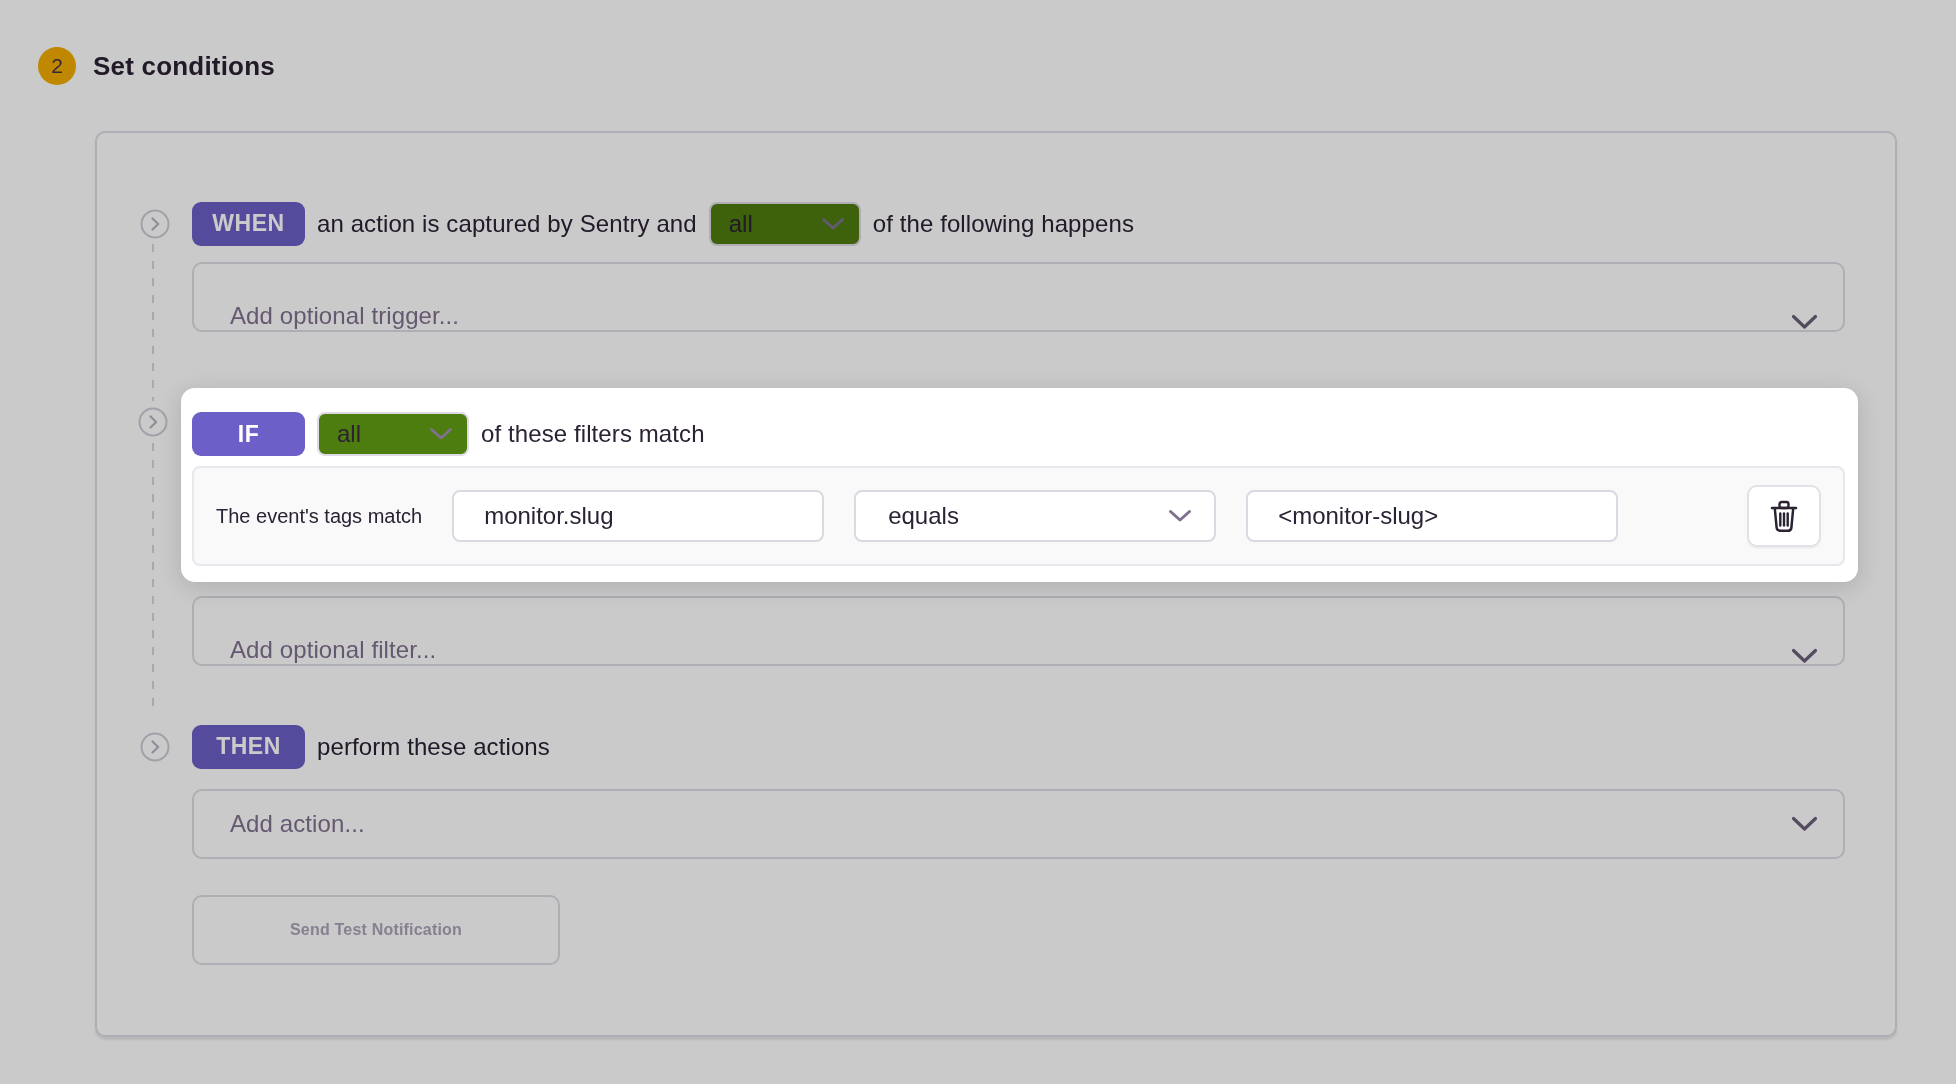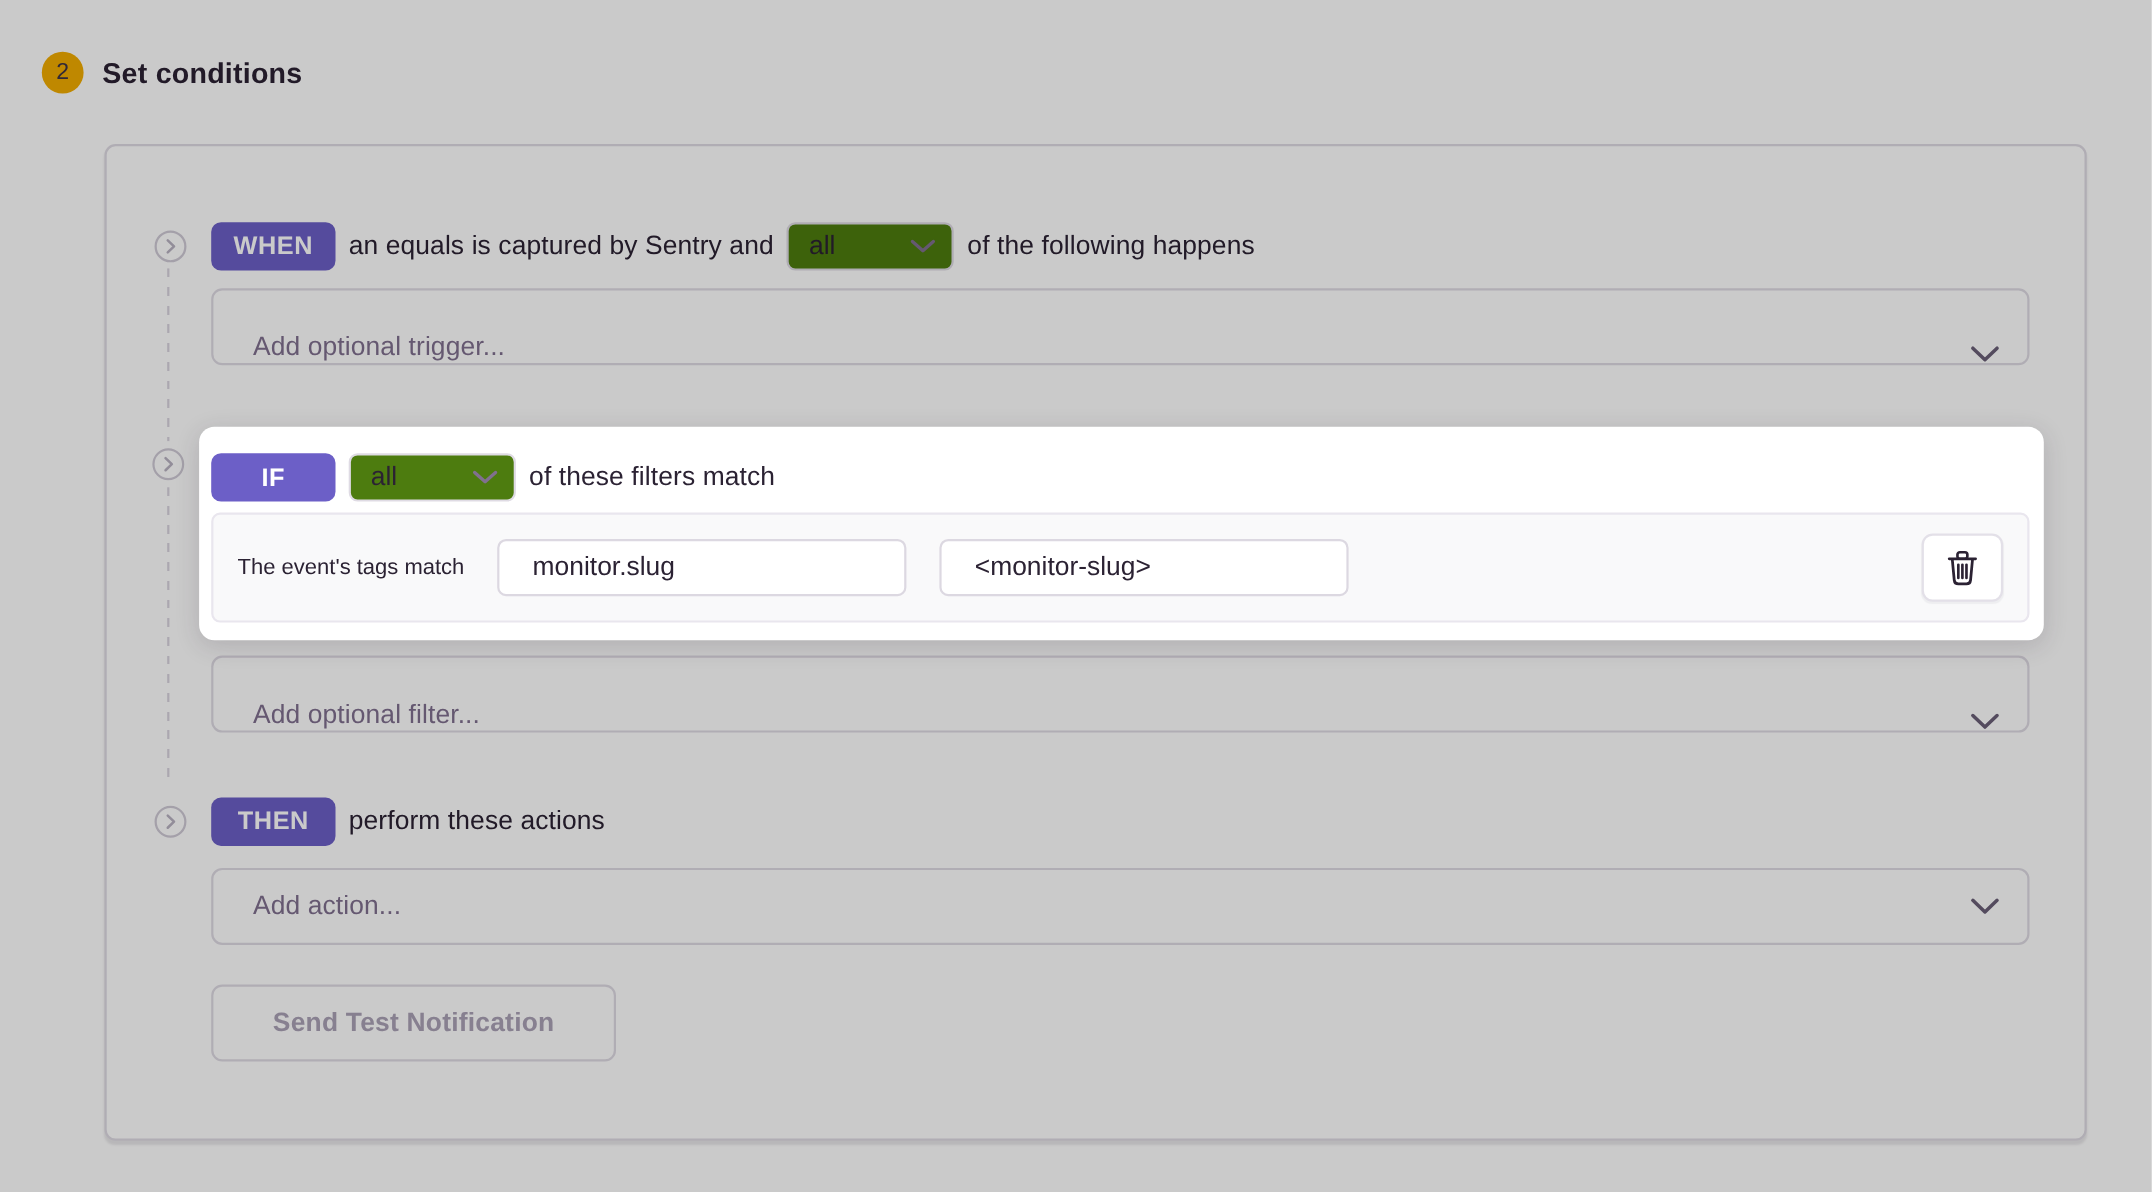--- a/index.html
+++ b/index.html
@@ -94,21 +94,21 @@
     border:2px solid #E3E0E8; border-radius:10px;
     display:flex; align-items:center; justify-content:center; cursor:pointer;
     box-shadow:0 2px 1px rgba(43,34,51,.05); padding:0;
   }
 
   
   .test-btn {
     margin:36px 0 0 52px; width:368px; height:70px;
     background:#fff; border:2px solid #DFDBE4; border-radius:10px;
     font-family:"Liberation Sans","DejaVu Sans",sans-serif;
-    font-size:24px; font-weight:700; color:#ABA2B6; letter-spacing:.2px;
+    font-size:16px; font-weight:700; color:#ABA2B6; letter-spacing:.2px;
     display:flex; align-items:center; justify-content:center; cursor:pointer;
   }
 
   
   .dim-overlay {
     position:absolute; inset:0; background:rgba(0,0,0,.208);
     z-index:50; pointer-events:none;
   }
 </style>
 </head>
@@ -125,21 +125,21 @@
   <div class="connector seg2"></div>
 
   <div class="section-row">
     <span class="marker">
       <svg width="30" height="30" viewBox="0 0 30 30" fill="none">
         <circle cx="15" cy="15" r="13.5" stroke="#CFCAD6" stroke-width="2"></circle>
         <path d="M12.5 9.5 L18.2 15 L12.5 20.5" stroke="#B9B3C2" stroke-width="2.3" stroke-linecap="round" stroke-linejoin="round"></path>
       </svg>
     </span>
     <span class="badge">WHEN</span>
-    <span class="row-text">an equals is captured by Sentry and</span>
+    <span class="row-text">an action is captured by Sentry and</span>
     <span class="mini-select">
       <span>all</span>
       <svg width="24" height="14" viewBox="0 0 24 14" fill="none">
         <path d="M2.5 2.5 L12 11 L21.5 2.5" stroke="#80708F" stroke-width="3" stroke-linecap="round" stroke-linejoin="round"></path>
       </svg>
     </span>
     <span class="row-text">of the following happens</span>
   </div>
 
   <div class="big-select mt16">
@@ -164,20 +164,26 @@
         <svg width="24" height="14" viewBox="0 0 24 14" fill="none">
           <path d="M2.5 2.5 L12 11 L21.5 2.5" stroke="#80708F" stroke-width="3" stroke-linecap="round" stroke-linejoin="round"></path>
         </svg>
       </span>
       <span class="row-text">of these filters match</span>
     </div>
 
     <div class="filter-card">
       <span class="filter-label">The event's tags match</span>
       <input class="filter-input" value="monitor.slug" style="">
+      <span class="operator-select">
+        <span>equals</span>
+        <svg width="24" height="14" viewBox="0 0 24 14" fill="none">
+          <path d="M2.5 2.5 L12 11 L21.5 2.5" stroke="#80708F" stroke-width="3" stroke-linecap="round" stroke-linejoin="round"></path>
+        </svg>
+      </span>
       <input class="filter-input" value="&lt;monitor-slug&gt;" style="">
       <button class="trash-btn">
         <svg width="32" height="34" viewBox="0 0 32 34" fill="none">
           <path d="M4 9 H28" stroke="#2B2233" stroke-width="2.5" stroke-linecap="round"></path>
           <rect x="11.5" y="3" width="9" height="6" rx="2.2" stroke="#2B2233" stroke-width="2.4"></rect>
           <path d="M6.8 9.5 L8.6 28.5 C8.8 30.4 10.4 31.8 12.3 31.8 H19.7 C21.6 31.8 23.2 30.4 23.4 28.5 L25.2 9.5" stroke="#2B2233" stroke-width="2.5" stroke-linecap="round" stroke-linejoin="round"></path>
           <path d="M12.3 14.5 V26.5" stroke="#2B2233" stroke-width="2.4" stroke-linecap="round"></path>
           <path d="M16 14.5 V26.5" stroke="#2B2233" stroke-width="2.4" stroke-linecap="round"></path>
           <path d="M19.7 14.5 V26.5" stroke="#2B2233" stroke-width="2.4" stroke-linecap="round"></path>
         </svg>

